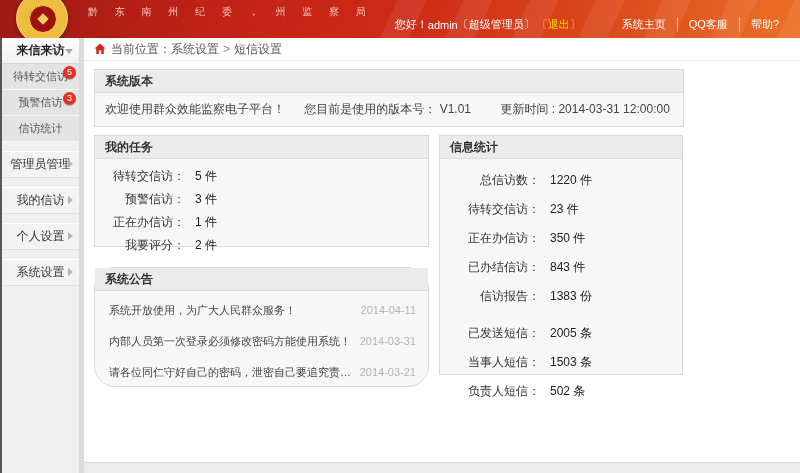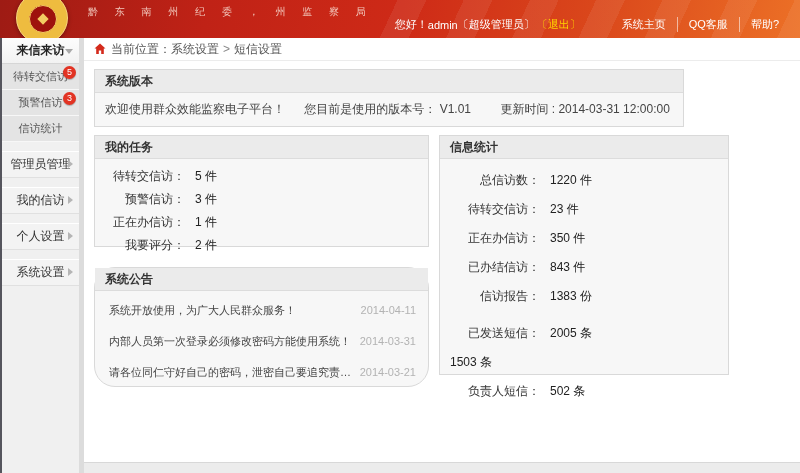--- a/index.html
+++ b/index.html
@@ -59,21 +59,21 @@
   .content{padding:8px 0 0 10px;flex:1;}
   .footer-strip{height:10px;background:#ececec;border-top:1px solid #d8d8d8;flex-shrink:0;}
   .panel{width:590px;box-sizing:border-box;border:1px solid #d9d9d9;background:#f7f7f7;}
   .panel-header{height:22px;line-height:22px;background:#ebebeb;border-bottom:1px solid #dcdcdc;
     padding-left:10px;font-size:12px;font-weight:bold;color:#333;}
   .version-body{padding:8px 10px;font-size:12px;color:#444;white-space:nowrap;}
   .version-body .sp1{margin-right:16px;}
   .version-body .sp2{margin-right:26px;}
   .cols{display:flex;margin-top:8px;width:615px;}
   .col-left{width:335px;margin-right:10px;flex-shrink:0;}
-  .col-right{width:290px;flex-shrink:0;}
+  .col-right{width:244px;flex-shrink:0;}
   .col-left .panel,.col-right .panel{width:100%;}
   .tasks-panel{height:112px;}
   .tasks-body{padding-top:6px;font-size:12px;}
   .task-row{display:flex;height:23px;line-height:23px;}
   .task-label{width:90px;text-align:right;color:#333;}
   .task-value{margin-left:10px;color:#222;}
   .notice-panel{margin-top:20px;height:120px;border-radius:21px;}
   .notice-body{padding-top:4px;font-size:11px;}
   .notice-row{display:flex;justify-content:space-between;height:31px;line-height:31px;padding:0 12px 0 14px;cursor:pointer;}
   .notice-text{color:#444;overflow:hidden;text-overflow:ellipsis;white-space:nowrap;}
@@ -273,20 +273,21 @@
                   </div>
 
                 <div class="stat-gap"></div>
 
                   <div class="stat-row">
                     <span class="stat-label">已发送短信：</span>
                     <span class="stat-value">2005 条</span>
                   </div>
 
                   <div class="stat-row">
+                    <span class="stat-label">当事人短信：</span>
                     <span class="stat-value">1503 条</span>
                   </div>
 
                   <div class="stat-row">
                     <span class="stat-label">负责人短信：</span>
                     <span class="stat-value">502 条</span>
                   </div>
 
               </div>
             </div>

